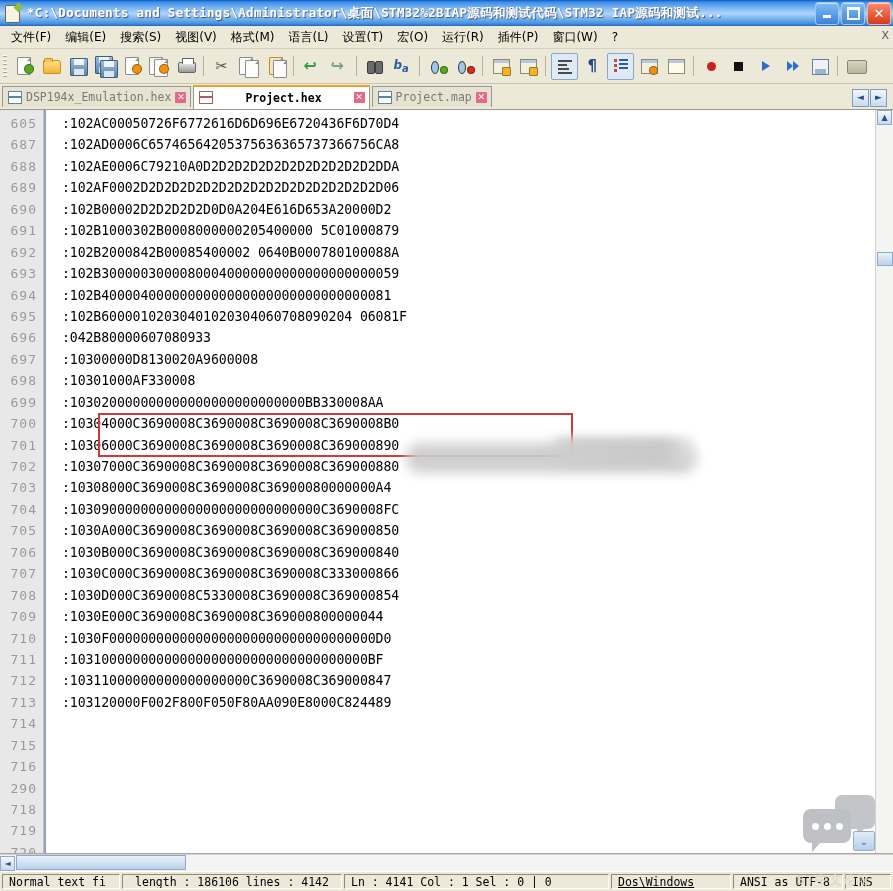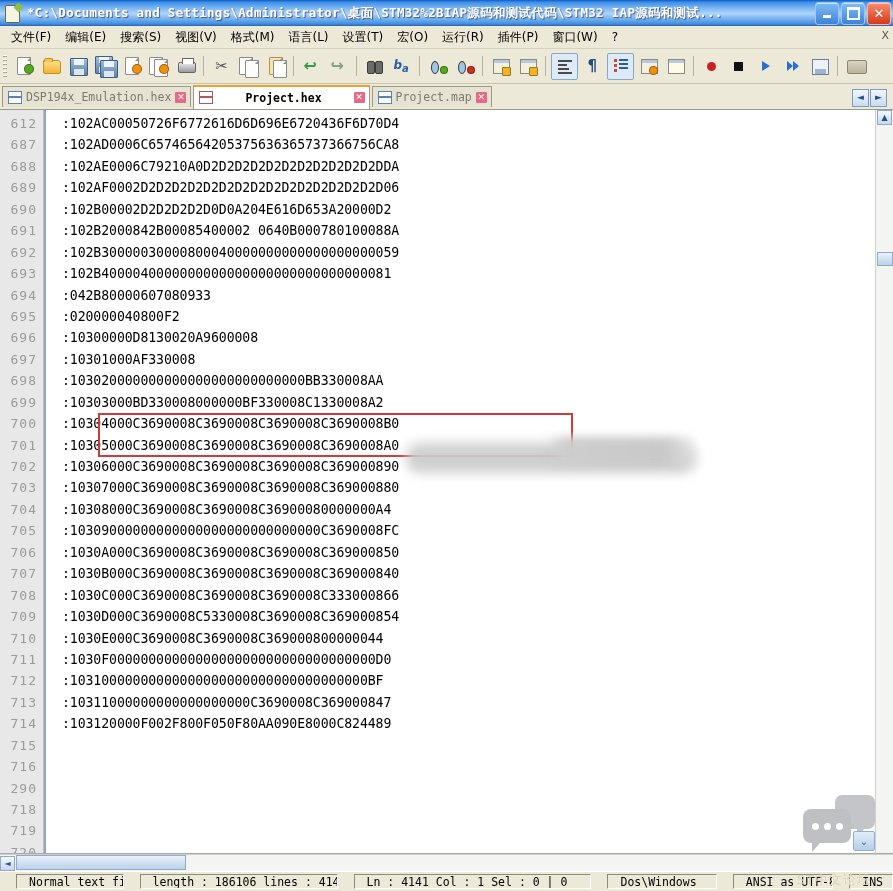--- a/index.html
+++ b/index.html
@@ -392,33 +392,33 @@
     border-top: 1px solid #ffffff;
     display: flex; align-items: center;
     font-family: "DejaVu Sans Mono", monospace;
     font-size: 11.5px;
     color: #000;
     flex: 0 0 auto;
     position: relative;
   }
   .sb-cell {
     height: 15px; line-height: 15px;
-    padding: 0 12px;
+    padding: 0 6px;
     border: 1px solid #aeaa98;
     border-top-color: #8f8b7c; border-left-color:#8f8b7c;
     border-right-color:#fff; border-bottom-color:#fff;
-    margin-left: 16px;
+    margin-left: 2px;
     box-sizing: border-box;
     white-space: nowrap;
     overflow: hidden;
   }
   .sb-c1{ width: 118px; }
-  .sb-c2{ width: 220px; }
+  .sb-c2{ width: 220px; text-align: center; }
   .sb-c3{ width: 265px; }
-  .sb-c4{ width: 120px; }
+  .sb-c4{ width: 120px; text-decoration: underline; }
   .sb-c5{ width: 110px; }
   .sb-c6{ width: 46px; }
 
   
   .watermark-chat {
     position: absolute;
     right: 18px; bottom: 34px;
     width: 72px; height: 62px;
     z-index: 20;
     opacity: .85;
@@ -718,21 +718,21 @@
       <span class="tab-x">✕</span>
     </div>
     <div class="tab-nav">
       <div>◄</div>
       <div>►</div>
     </div>
   </div>
 
   <div class="editor-wrap">
     <div class="gutter" id="gutter">
-        <div>612</div>
+        <div>605</div>
         <div>687</div>
         <div>688</div>
         <div>689</div>
         <div>690</div>
         <div>691</div>
         <div>692</div>
         <div>693</div>
         <div>694</div>
         <div>695</div>
         <div>696</div>
@@ -764,31 +764,30 @@
     <div class="fold-col"></div>
     <div class="code" id="code">
       <div class="redbox"></div>
       <div class="blur2"></div>
       <div class="blur1"></div>
     <div class="ln">:102AC00050726F6772616D6D696E6720436F6D70D4</div>
         <div class="ln">:102AD0006C65746564205375636365737366756CA8</div>
         <div class="ln">:102AE0006C79210A0D2D2D2D2D2D2D2D2D2D2D2DDA</div>
         <div class="ln">:102AF0002D2D2D2D2D2D2D2D2D2D2D2D2D2D2D2D06</div>
         <div class="ln">:102B00002D2D2D2D2D0D0A204E616D653A20000D2</div>
+        <div class="ln">:102B1000302B0008000000205400000 5C01000879</div>
         <div class="ln">:102B2000842B00085400002 0640B000780100088A</div>
         <div class="ln">:102B30000030000800040000000000000000000059</div>
         <div class="ln">:102B4000040000000000000000000000000000081</div>
+        <div class="ln">:102B60000102030401020304060708090204 06081F</div>
         <div class="ln">:042B80000607080933</div>
-        <div class="ln">:020000040800F2</div>
         <div class="ln">:10300000D8130020A9600008</div>
         <div class="ln">:10301000AF330008</div>
         <div class="ln">:103020000000000000000000000000BB330008AA</div>
-        <div class="ln">:10303000BD330008000000BF330008C1330008A2</div>
         <div class="ln">:10304000C3690008C3690008C3690008C3690008B0</div>
-        <div class="ln">:10305000C3690008C3690008C3690008C3690008A0</div>
         <div class="ln">:10306000C3690008C3690008C3690008C369000890</div>
         <div class="ln">:10307000C3690008C3690008C3690008C369000880</div>
         <div class="ln">:10308000C3690008C3690008C36900080000000A4</div>
         <div class="ln">:10309000000000000000000000000000C3690008FC</div>
         <div class="ln">:1030A000C3690008C3690008C3690008C369000850</div>
         <div class="ln">:1030B000C3690008C3690008C3690008C369000840</div>
         <div class="ln">:1030C000C3690008C3690008C3690008C333000866</div>
         <div class="ln">:1030D000C3690008C5330008C3690008C369000854</div>
         <div class="ln">:1030E000C3690008C3690008C369000800000044</div>
         <div class="ln">:1030F0000000000000000000000000000000000D0</div>

